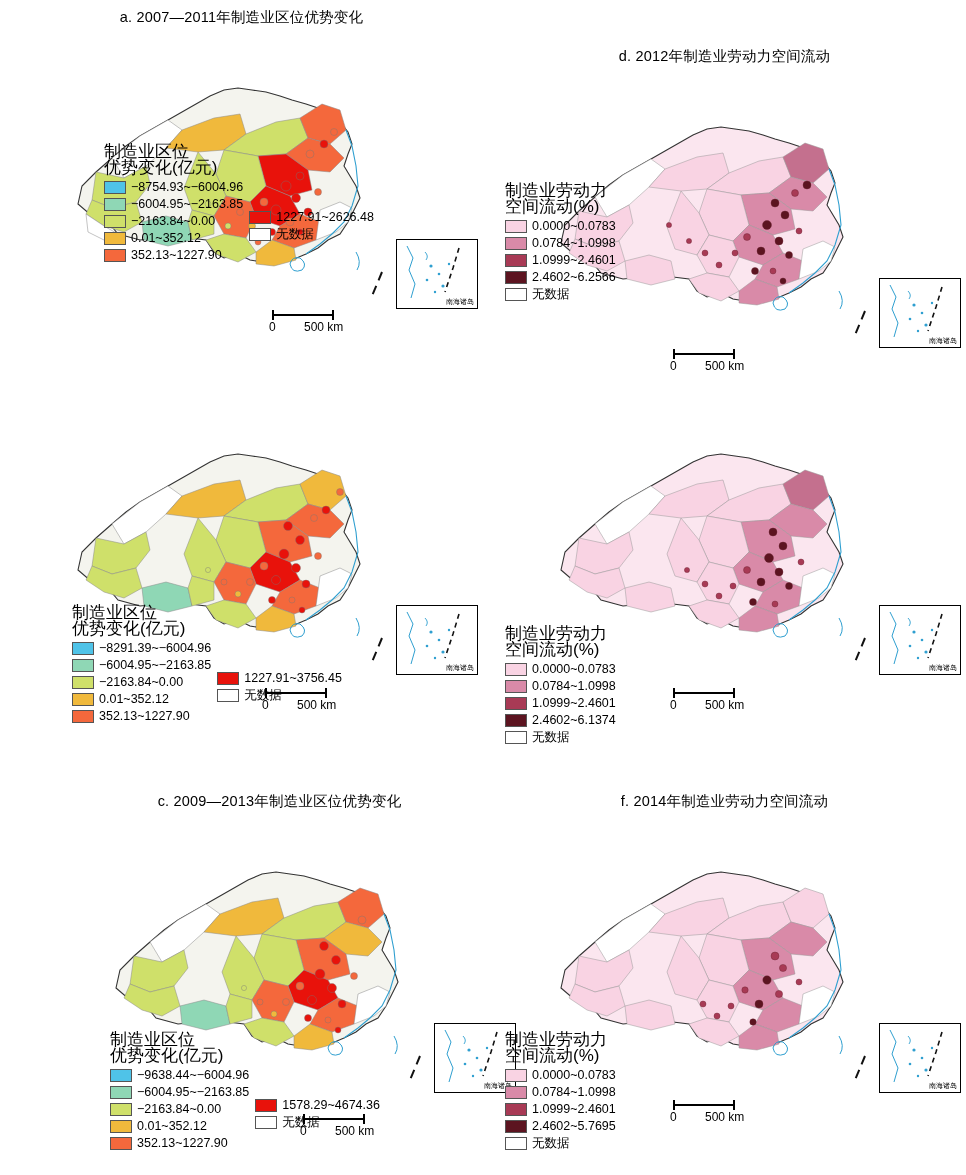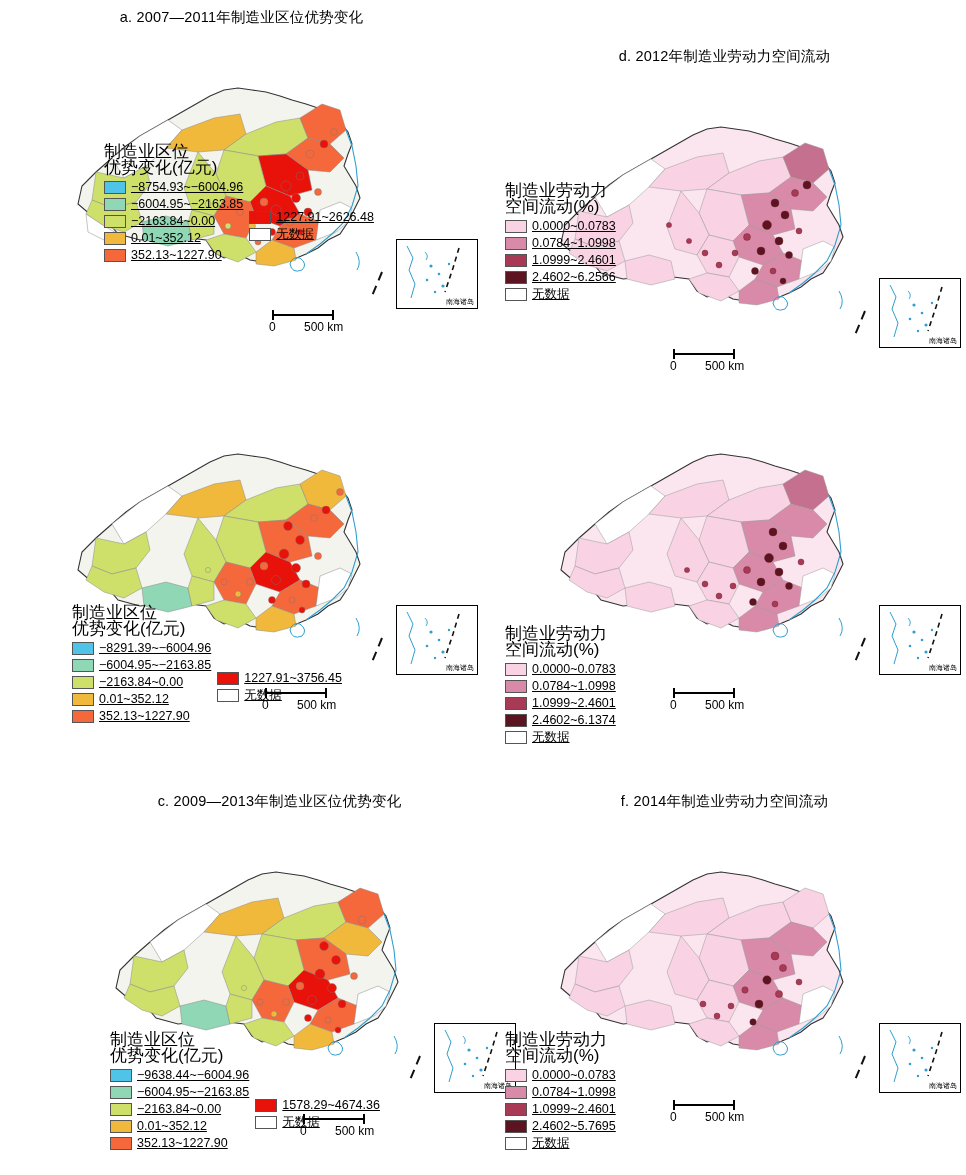--- a/index.html
+++ b/index.html
@@ -49,21 +49,20 @@
   }
   .legend-title {
     white-space: pre-line;
     font-size: 17px;
     line-height: 16px;
     margin-bottom: 4px;
   }
   .legend-cols {
     display: flex;
     gap: 6px;
-    text-decoration: underline;
   }
   .legend-col {
     display: flex;
     flex-direction: column;
     gap: 2px;
   }
   .legend-row {
     display: flex;
     align-items: center;
     gap: 5px;

